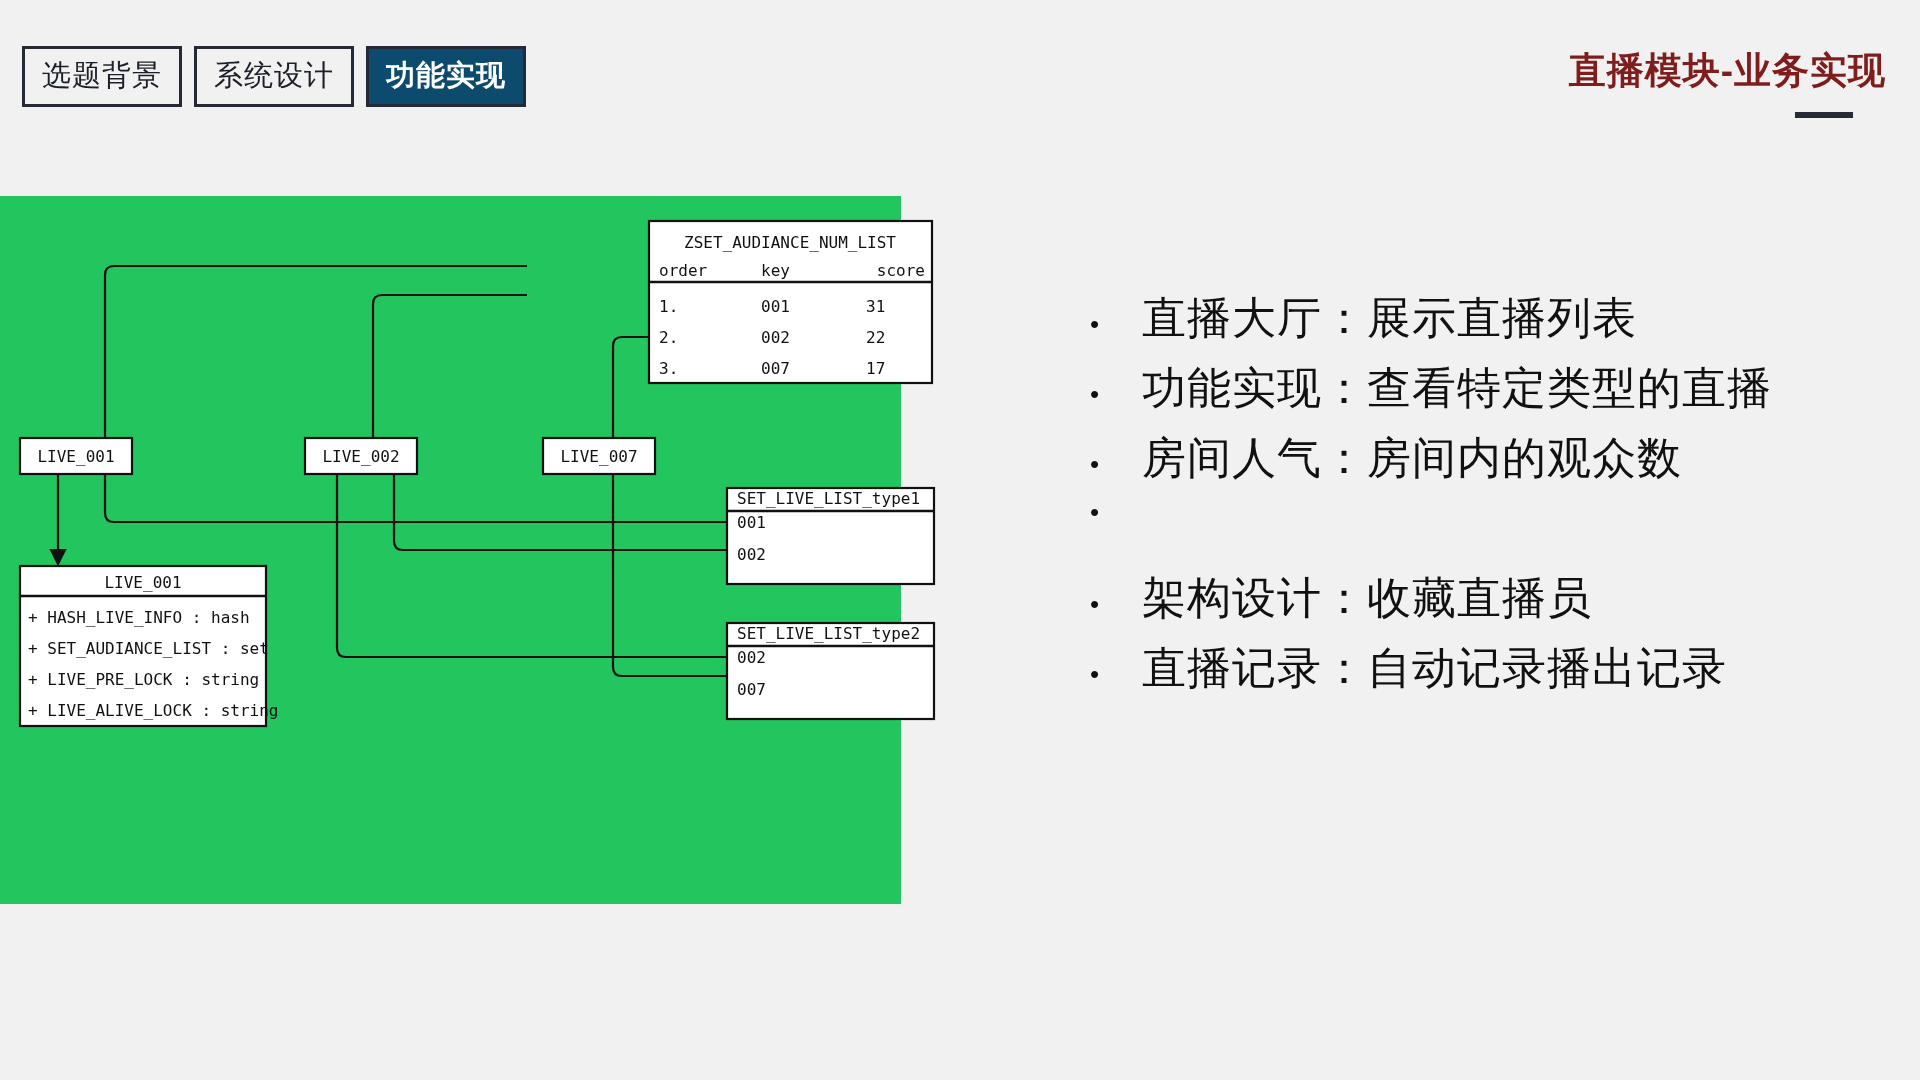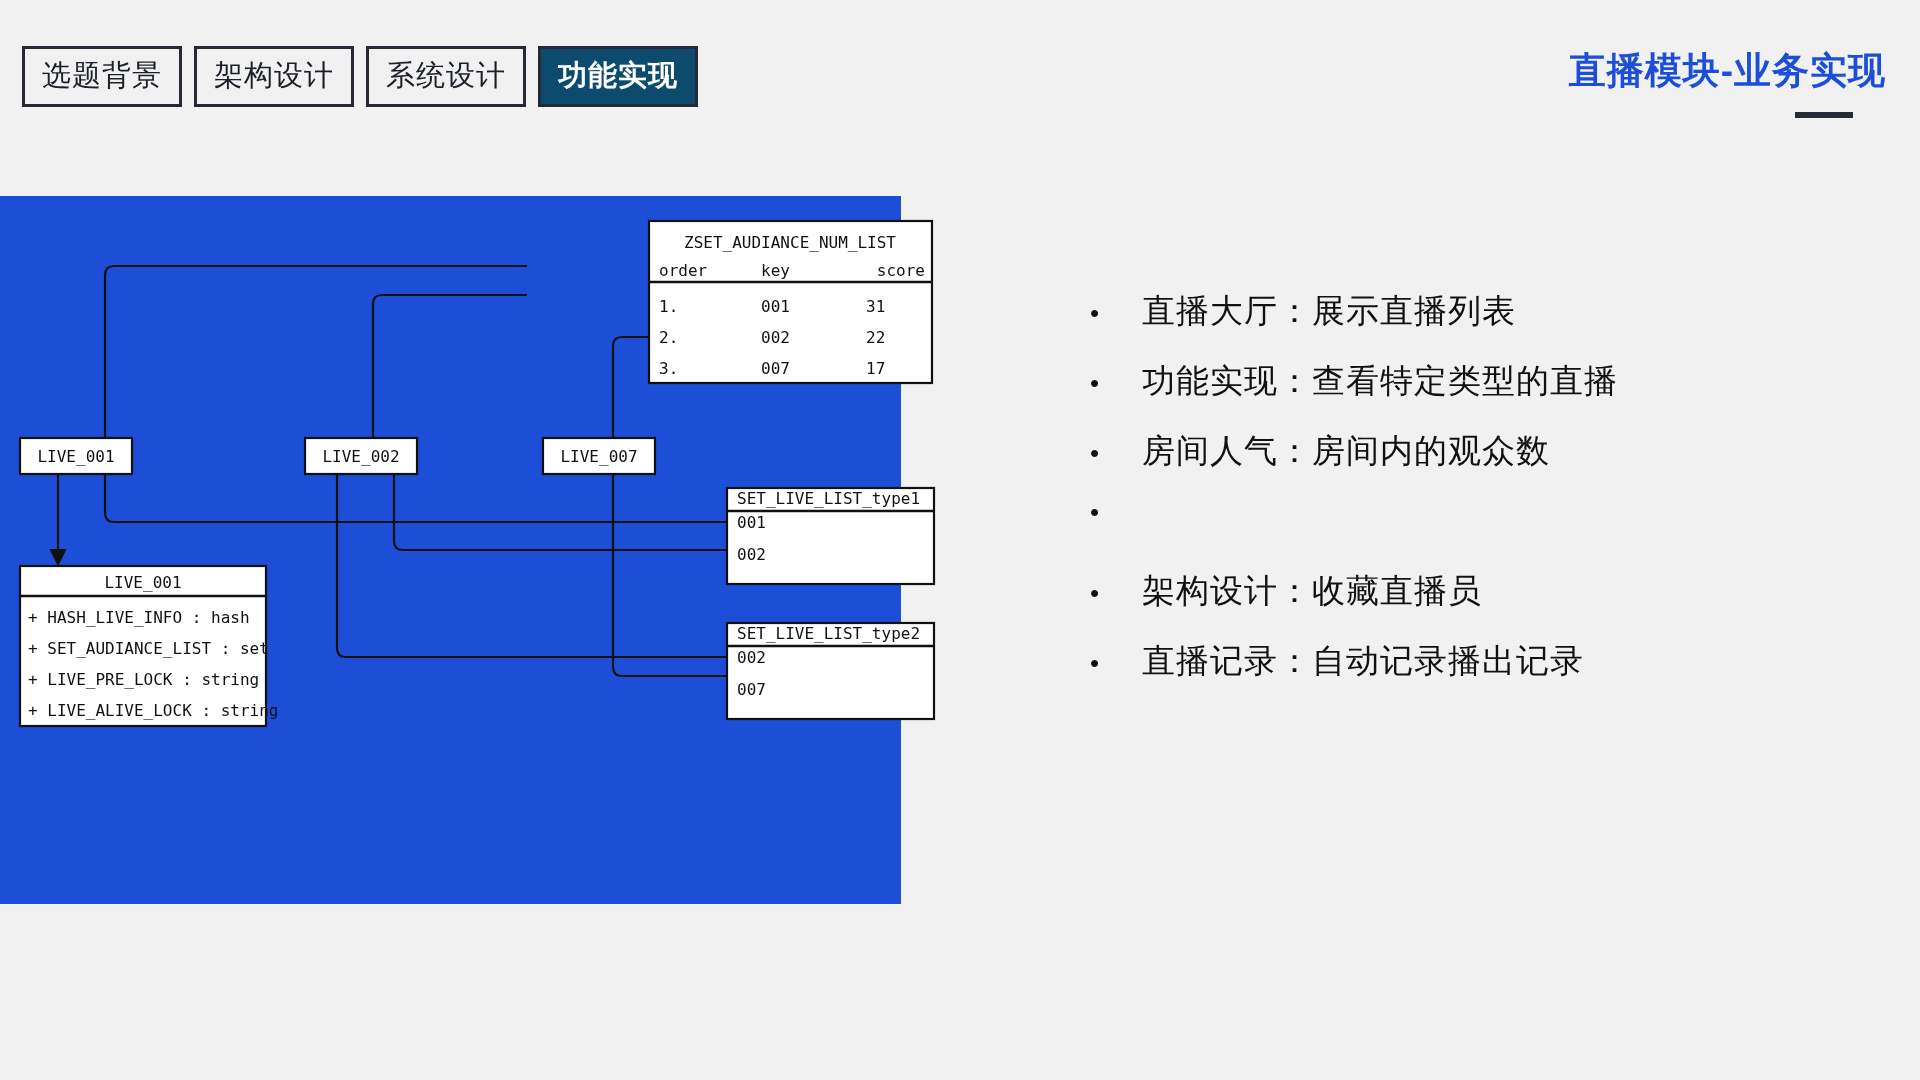--- a/index.html
+++ b/index.html
@@ -26,33 +26,33 @@
     cursor: pointer;
   }
   .tab.active {
     background: #0c4a6e;
     color: #ffffff;
     font-weight: bold;
     border-color: #252a36;
   }
   #page-title {
     position: absolute; right: 34px; top: 22px;
-    font-size: 37px; font-weight: bold; color: #1d4ed8;
+    font-size: 37px; font-weight: bold; color: #7f1d1d;
     letter-spacing: 1px; white-space: nowrap;
   }
   #title-underline {
     position: absolute; right: 67px; top: 88px;
     width: 58px; height: 6px; background: #252a36;
   }
 
   
   #diagram-panel {
     position: absolute; left: 0px; top: 172px;
     width: 901px; height: 708px;
-    background: #1d4ed8;
+    background: #22c55e;
   }
   #diagram-svg { position: absolute; left: 0; top: 0; width: 950px; height: 708px; }
   .dg-box { fill: #ffffff; stroke: #111111; stroke-width: 2.2; }
   .dg-line { fill: none; stroke: #111111; stroke-width: 2.2; }
   .dg-sep  { stroke: #111111; stroke-width: 2.6; }
   .dg-txt {
     font-family: "DejaVu Sans Mono", "Liberation Mono", monospace;
     fill: #111111; font-size: 16px;
   }
   .dg-txt-c { text-anchor: middle; }
@@ -66,34 +66,33 @@
   }
   .bullet-row {
     display: flex; align-items: baseline;
     height: 70px;
   }
   .bullet-dot {
     width: 52px; flex: 0 0 52px;
     font-size: 26px; color: #111111; line-height: 1;
   }
   .bullet-text {
-    font-size: 33px; color: #111111; letter-spacing: 1px;
+    font-size: 44px; color: #111111; letter-spacing: 1px;
     white-space: nowrap;
     font-family: Liberation Serif, serif;
   }
 </style>
 </head>
 <body>
 
 <div id="slide">
 
   <div id="header">
     <div id="tabs">
       <div class="tab">选题背景</div>
-      <div class="tab">架构设计</div>
       <div class="tab">系统设计</div>
       <div class="tab active">功能实现</div>
     </div>
     <div id="page-title">直播模块-业务实现</div>
     <div id="title-underline"></div>
   </div>
 
   <div id="diagram-panel">
     <svg id="diagram-svg" viewBox="0 0 950 708">
       <defs>

